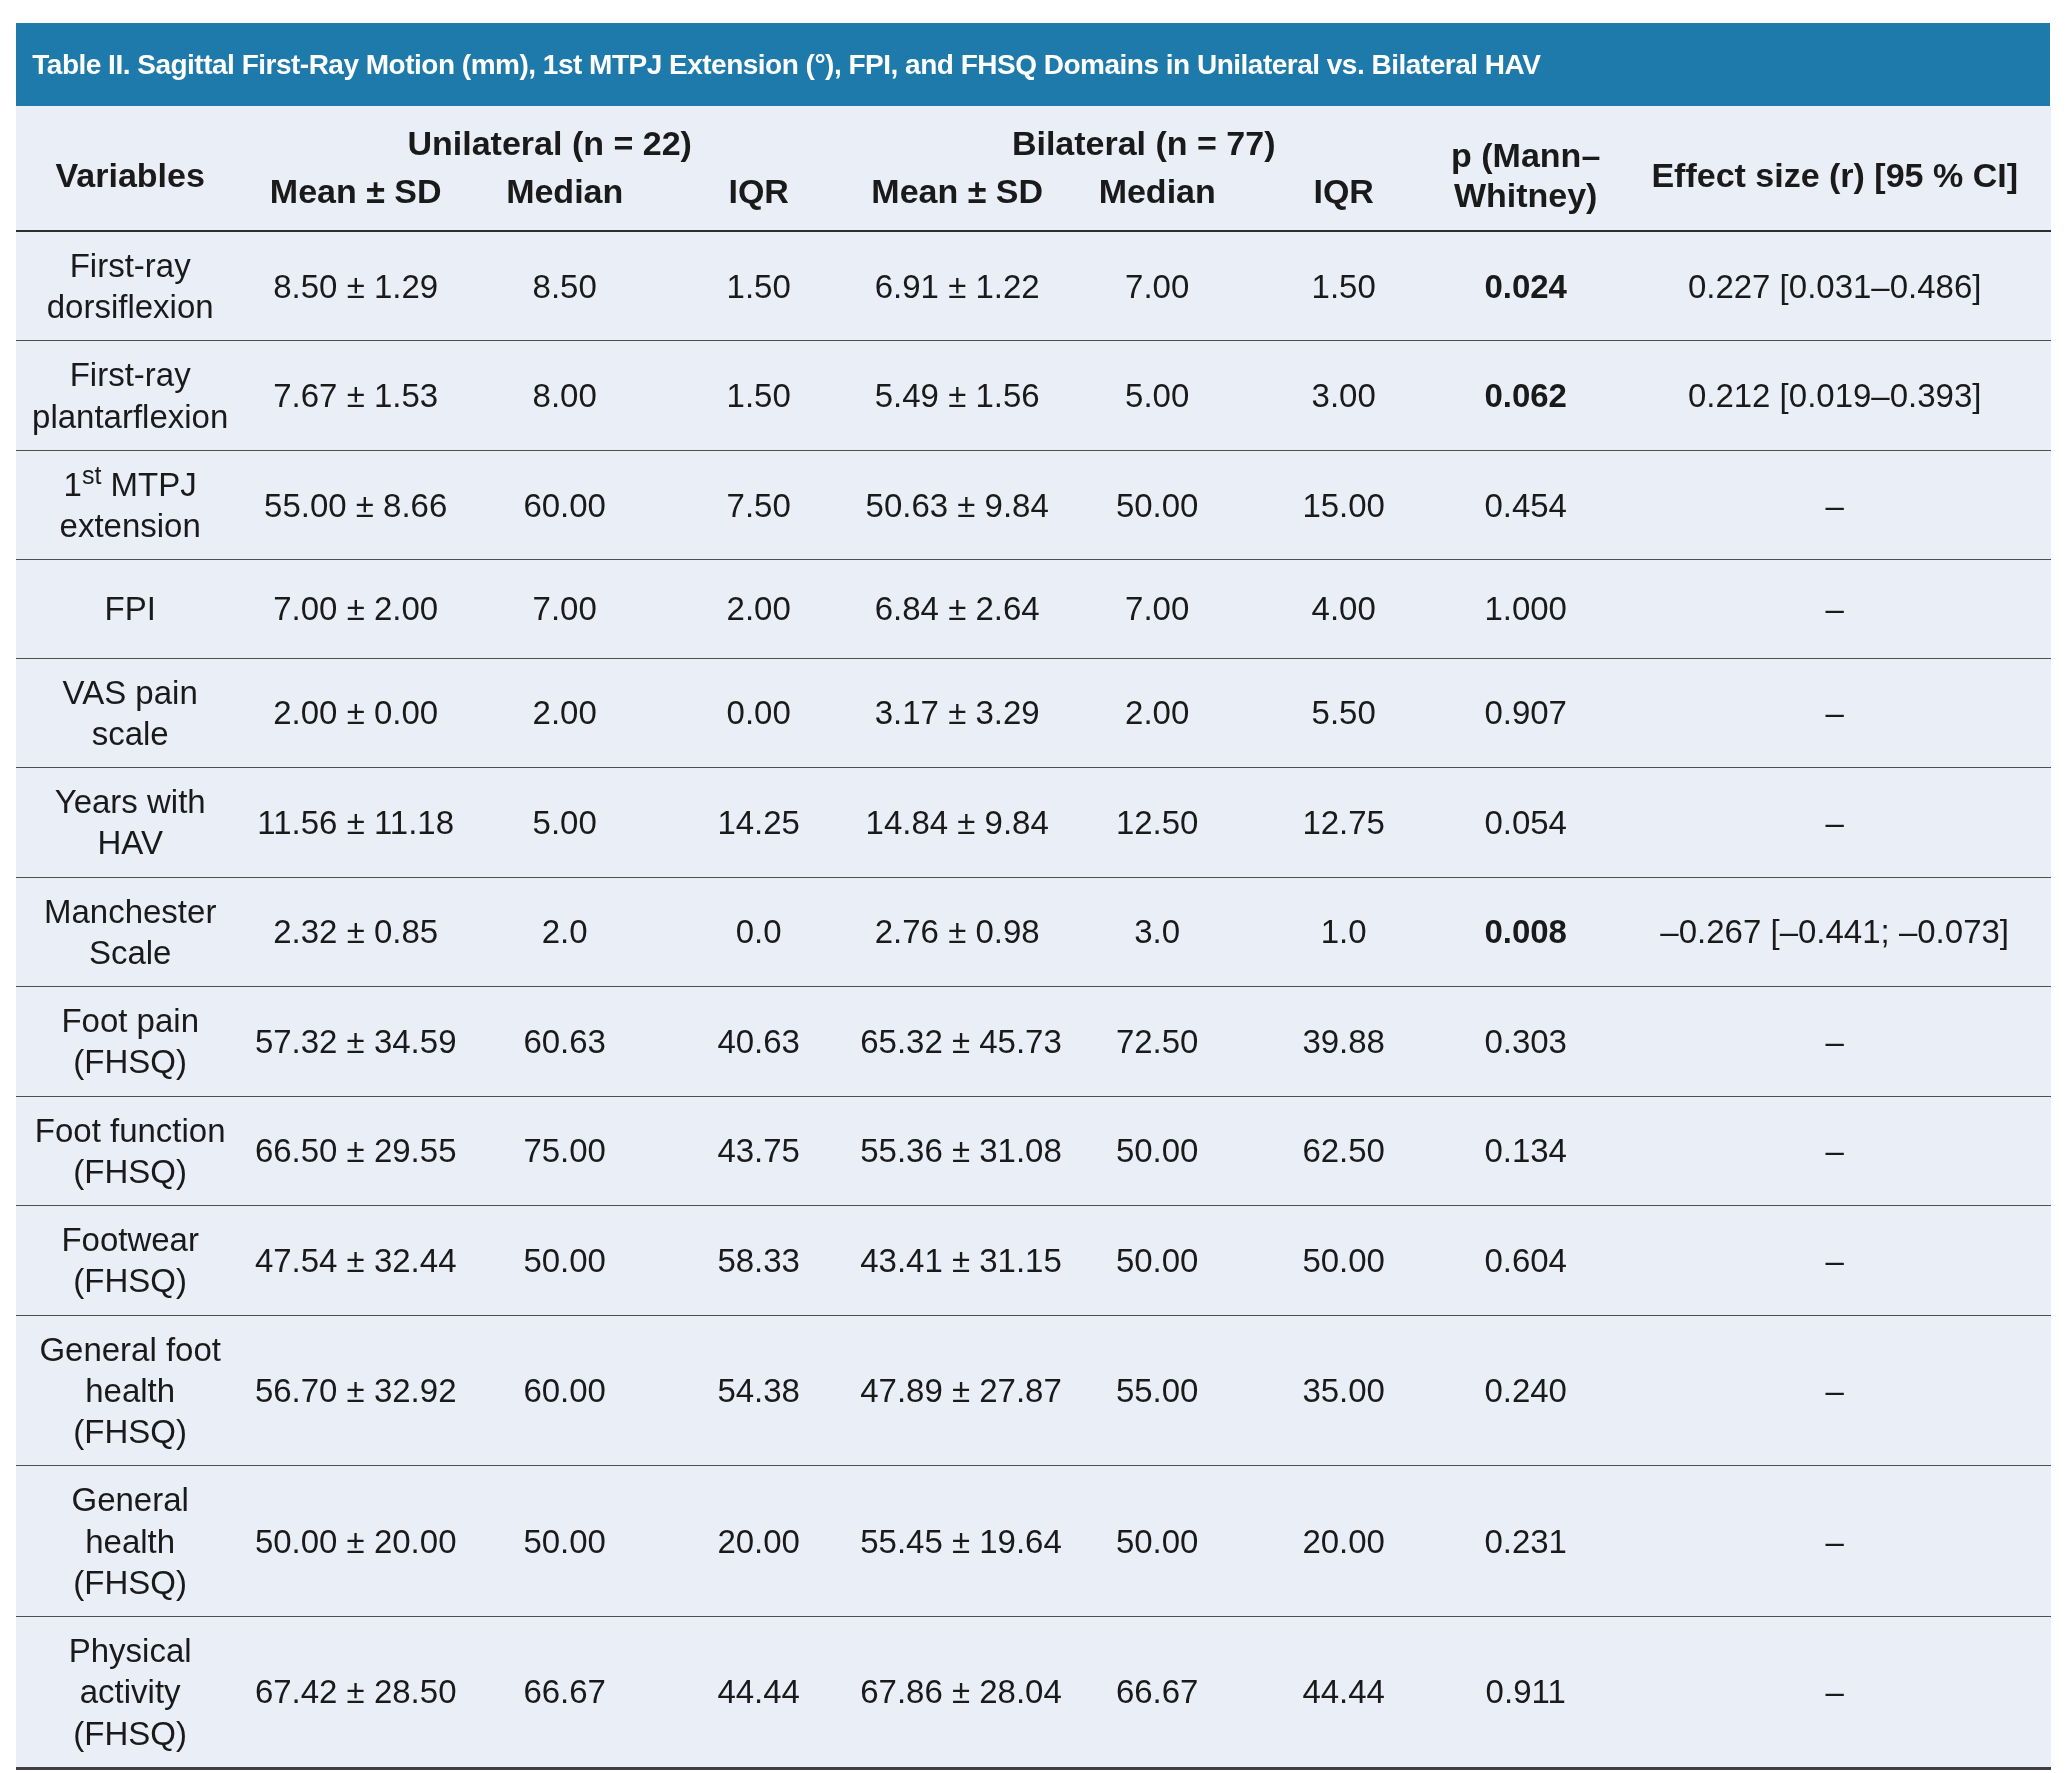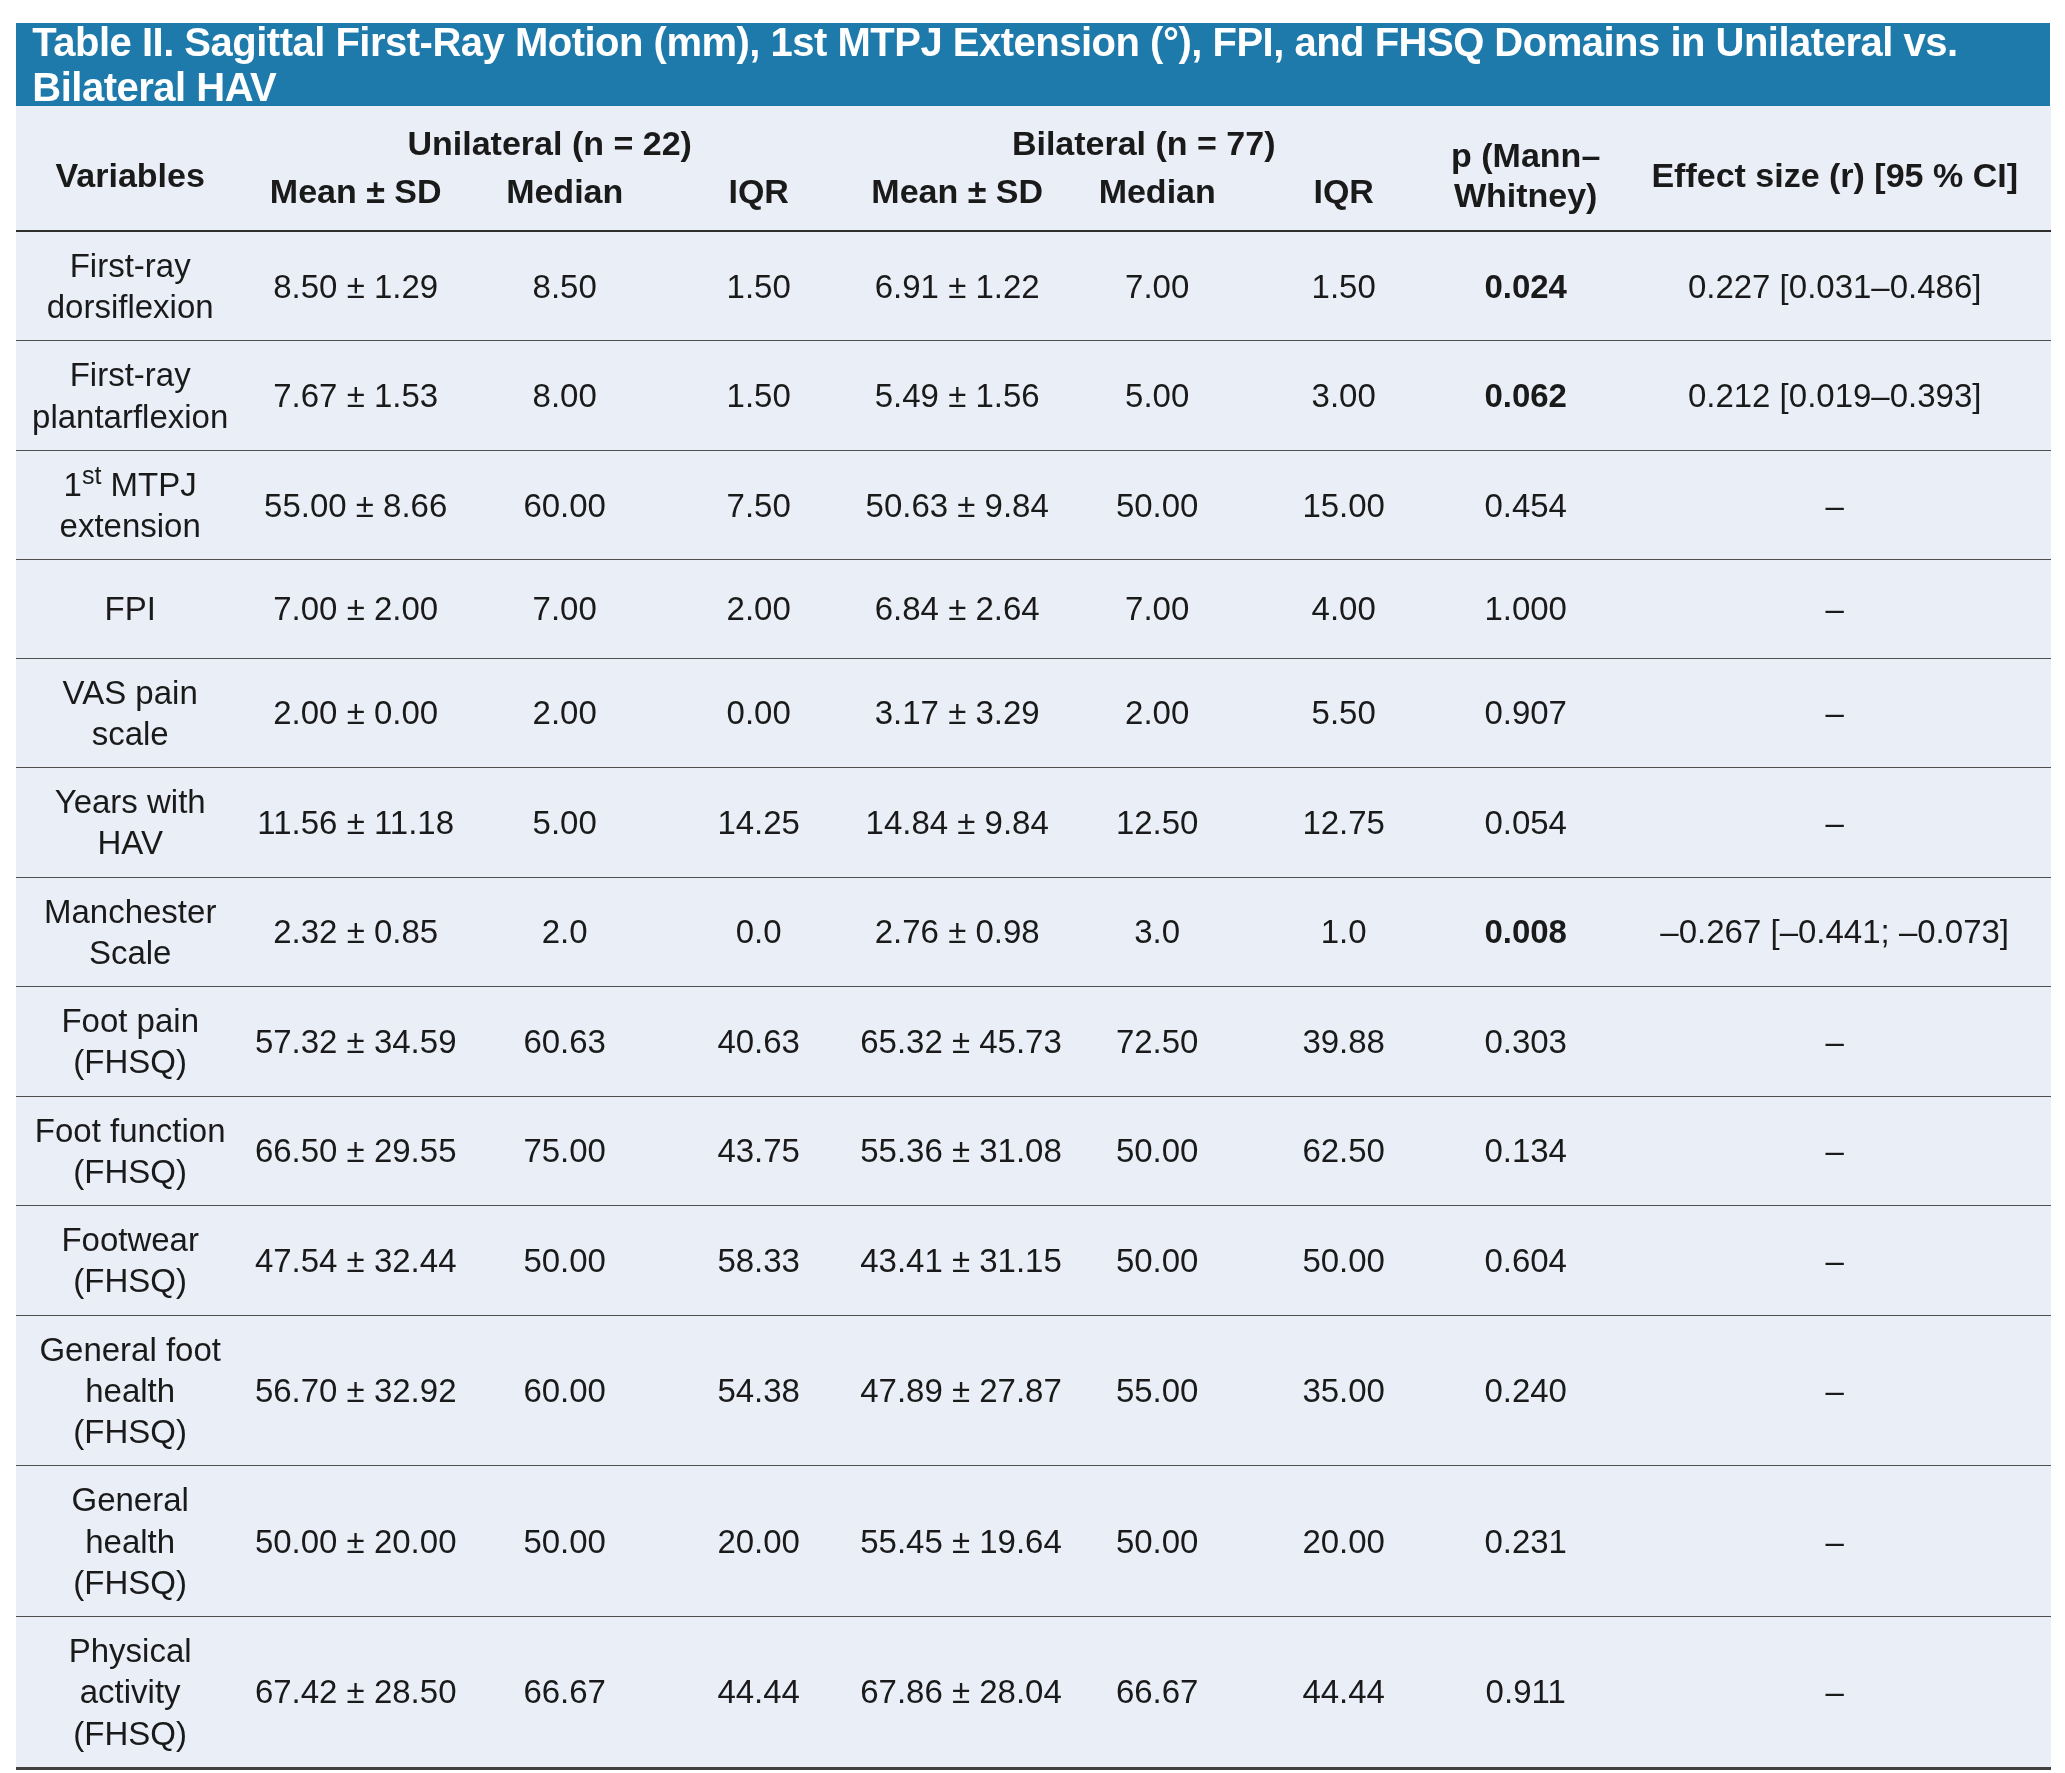--- a/index.html
+++ b/index.html
@@ -25,21 +25,21 @@
   .title-bar {
     width: 2034px;
     height: 83px;
     background: var(--header-bg);
     display: flex;
     align-items: center;
     padding-left: 16.6px;
   }
   .title-bar span {
     color: var(--title-text);
-    font-size: 40px;
+    font-size: 28px;
     font-weight: bold;
     letter-spacing: -0.5px;
   }
   table.stats {
     width: 2034px;
     table-layout: fixed;
     border-collapse: collapse;
     background: var(--body-bg);
   }
   col.c-var    { width: 229px; }

